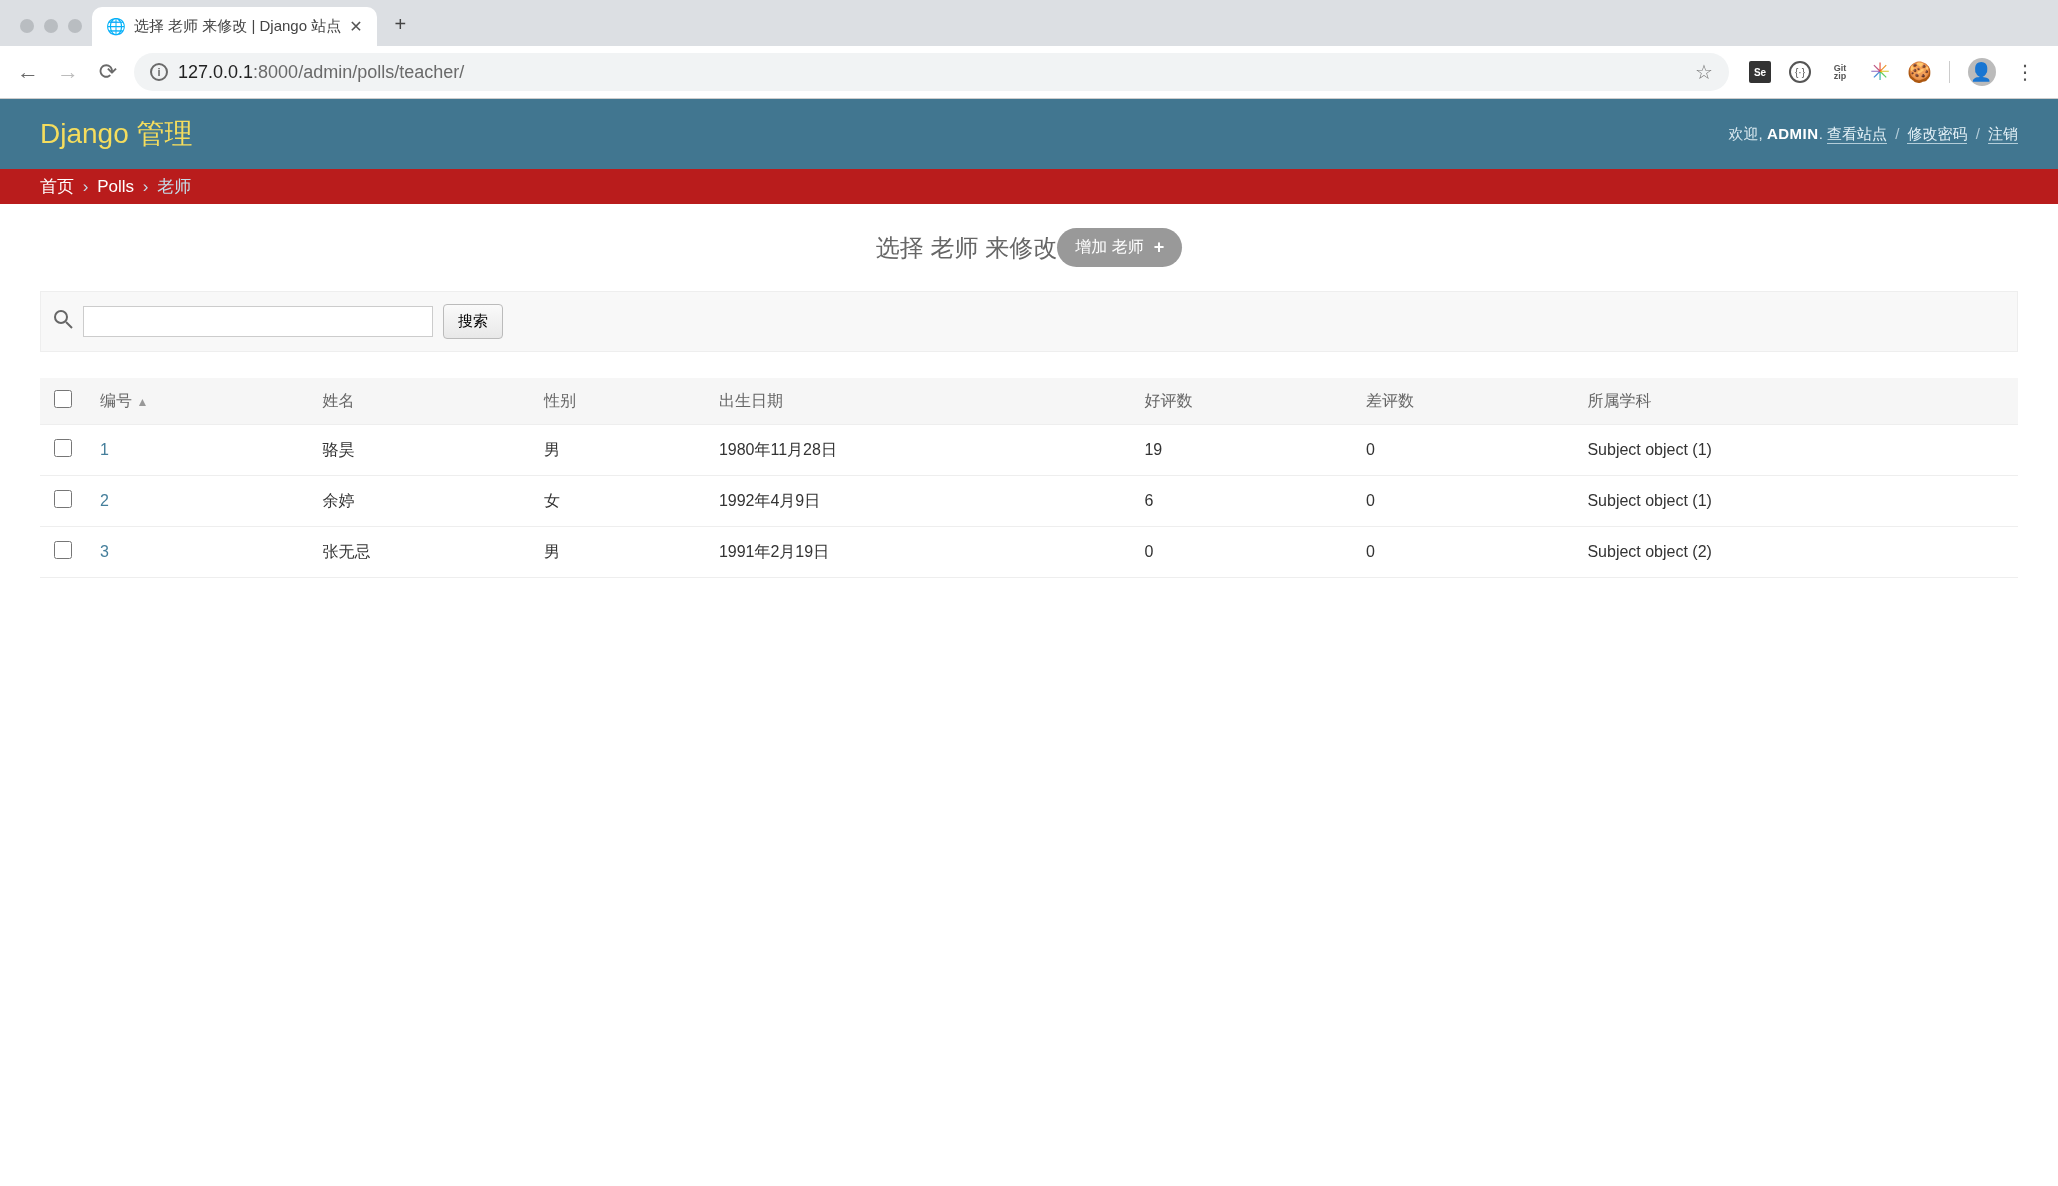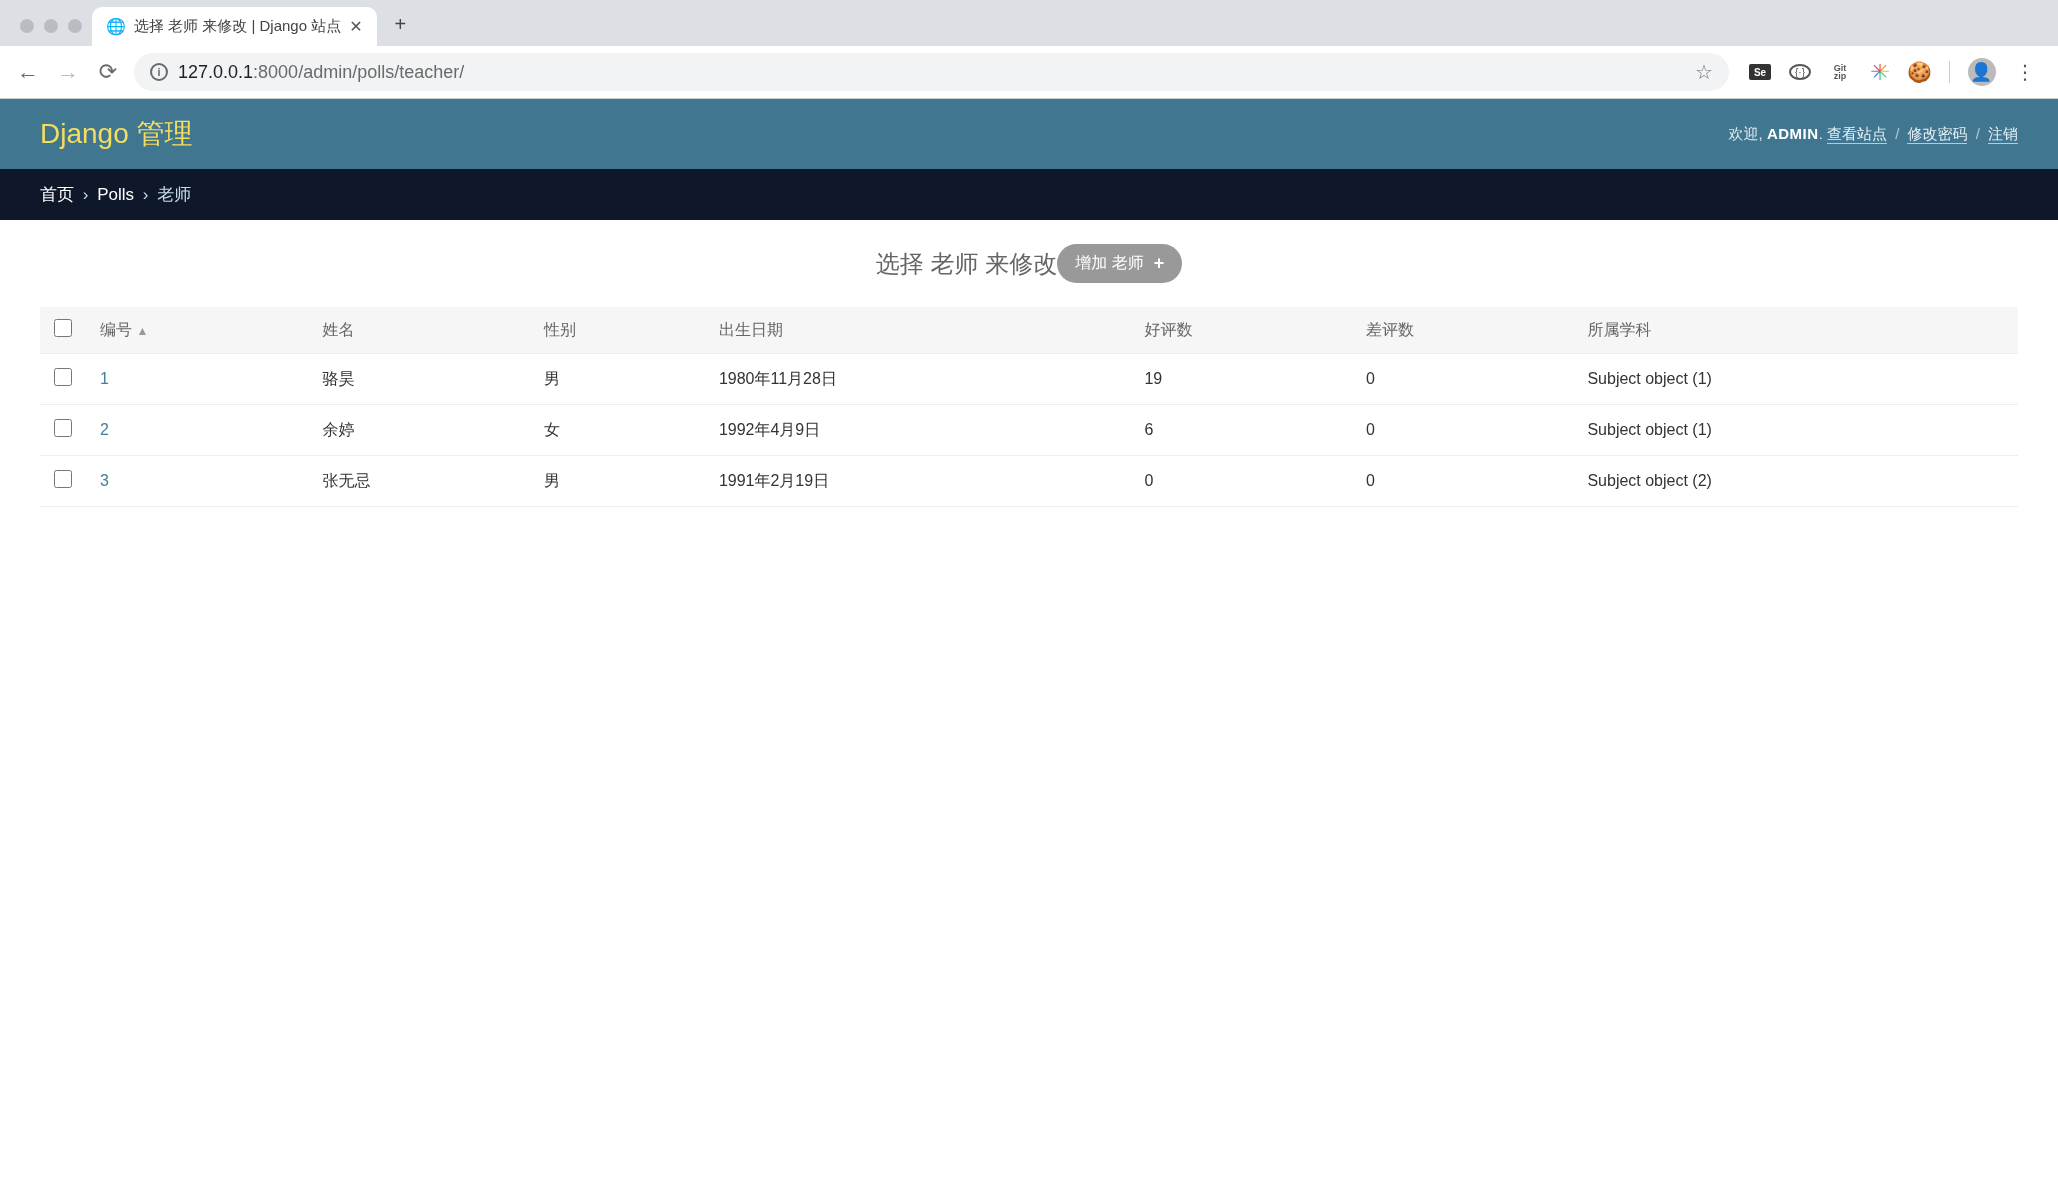--- a/index.html
+++ b/index.html
@@ -18,40 +18,40 @@
 .address-bar { background: #fff; display: flex; align-items: center; padding: 7px 14px; gap: 12px; }
 .nav-btn { color: #6a6a6a; font-size: 22px; width: 28px; text-align: center; cursor: pointer; }
 .nav-btn.disabled { color: #bcbcbc; }
 .url-box { flex: 1; background: #f1f3f4; border-radius: 20px; display: flex; align-items: center; padding: 7px 16px; gap: 10px; }
 .info-circle { width: 18px; height: 18px; border: 2px solid #6a6a6a; border-radius: 50%; display: flex; align-items: center; justify-content: center; font-size: 11px; color: #6a6a6a; font-weight: bold; }
 .url-text { font-size: 18px; color: #222; }
 .url-text .host { color: #222; }
 .url-text .path { color: #6a6a6a; }
 .star-icon { color: #777; font-size: 20px; }
 .ext-icons { display: flex; gap: 18px; align-items: center; padding: 0 8px; }
-.ext { width: 22px; height: 16px; display: flex; align-items: center; justify-content: center; color: #555; font-size: 15px; }
+.ext { width: 22px; height: 22px; display: flex; align-items: center; justify-content: center; color: #555; font-size: 15px; }
 .ext.se { background: #333; color: #fff; font-size: 10px; font-weight: bold; border-radius: 2px; }
 .ext.curly { border: 2px solid #555; border-radius: 50%; font-size: 10px; }
 .ext.gitzip { font-size: 9px; font-weight: bold; line-height: 0.9; text-align: center; }
 .ext.spark { font-size: 24px; background: conic-gradient(#e74c3c, #f1c40f, #2ecc71, #3498db, #9b59b6, #e74c3c); -webkit-background-clip: text; color: transparent; }
 .ext.cookie { font-size: 20px; }
 .ext.divider { width: 1px; height: 22px; background: #ccc; }
 .profile { width: 28px; height: 28px; background: #bbb; border-radius: 50%; display: flex; align-items: center; justify-content: center; color: #fff; font-size: 18px; }
 .kebab { font-size: 20px; color: #555; }
 
 
 .dj-header { background: #417690; color: #fff; padding: 16px 40px; display: flex; justify-content: space-between; align-items: center; }
 .dj-branding { font-size: 28px; color: #f5dd5d; font-weight: 400; text-align: center; }
 .dj-usertools { font-size: 15px; color: #d9e8ef; }
 .dj-usertools strong { color: #fff; font-weight: bold; letter-spacing: 0.5px; }
 .dj-usertools a { color: #e5f1f7; text-decoration: none; border-bottom: 1px solid #b3cdd9; padding-bottom: 1px; }
 .dj-usertools .sep { color: #b3cdd9; margin: 0 4px; }
 
 
-.dj-breadcrumbs { background: #0f172a; color: #c4dce8; padding: 14px 40px; font-size: 17px; }
+.dj-breadcrumbs { background: #b91c1c; color: #c4dce8; padding: 6px 40px; font-size: 17px; }
 .dj-breadcrumbs a { color: #fff; text-decoration: none; }
 .dj-breadcrumbs .sep { color: #c4dce8; margin: 0 4px; }
 
 
 .dj-content { padding: 24px 40px; }
 .title-row { display: flex; justify-content: center; align-items: center; margin-bottom: 24px; }
 .page-title { font-size: 24px; color: #666; font-weight: 400; }
 .add-btn { background: #999; color: #fff; border: none; border-radius: 20px; padding: 9px 18px; font-size: 16px; display: flex; align-items: center; gap: 10px; cursor: pointer; }
 .add-btn .plus { font-weight: bold; font-size: 18px; }
 
@@ -144,20 +144,30 @@
 
 <div class="dj-content">
   <div class="title-row">
     <h1 class="page-title">选择 老师 来修改</h1>
     <button class="add-btn">
       <span>增加 老师</span>
       <span class="plus">+</span>
     </button>
   </div>
 
+  <div class="search-bar">
+    <span class="mag">
+      <svg width="20" height="20" viewBox="0 0 20 20" fill="none" stroke="#666" stroke-width="2">
+          <circle cx="8" cy="8" r="6"></circle>
+          <line x1="13" y1="13" x2="19" y2="19"></line>
+        </svg>
+    </span>
+    <input type="text" class="search-input" value="" style="">
+    <button class="search-btn">搜索</button>
+  </div>
 
 
   <table class="results-table">
     <thead>
       <tr>
         <th class="th-check">
           <input type="checkbox" style="">
         </th>
         <th>
           <div class="sortable">

